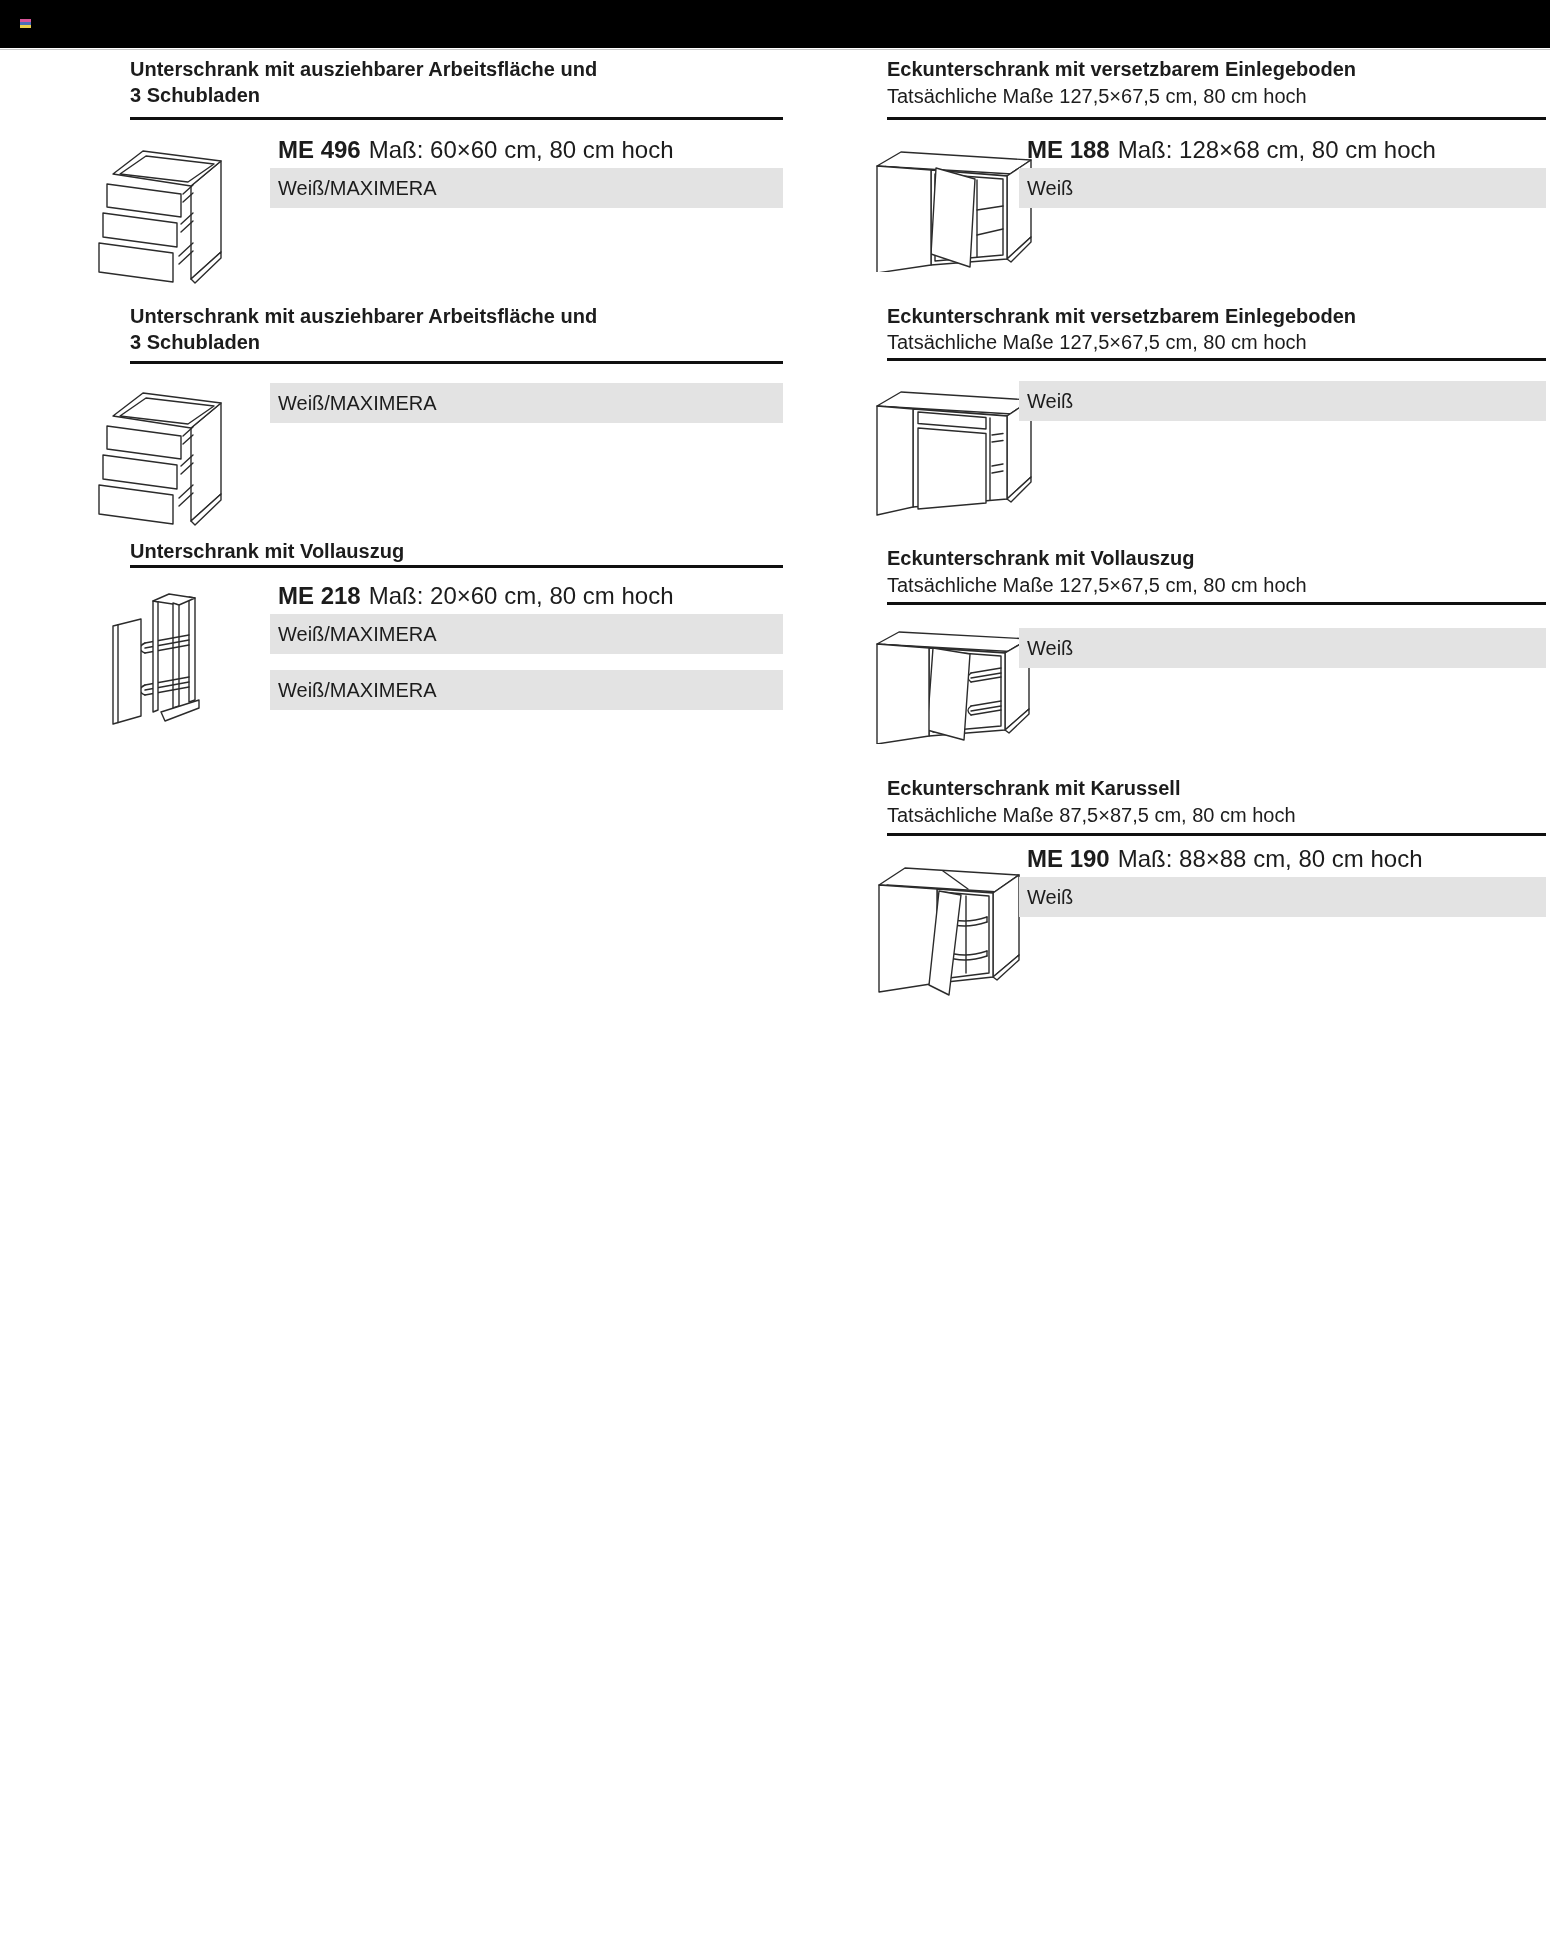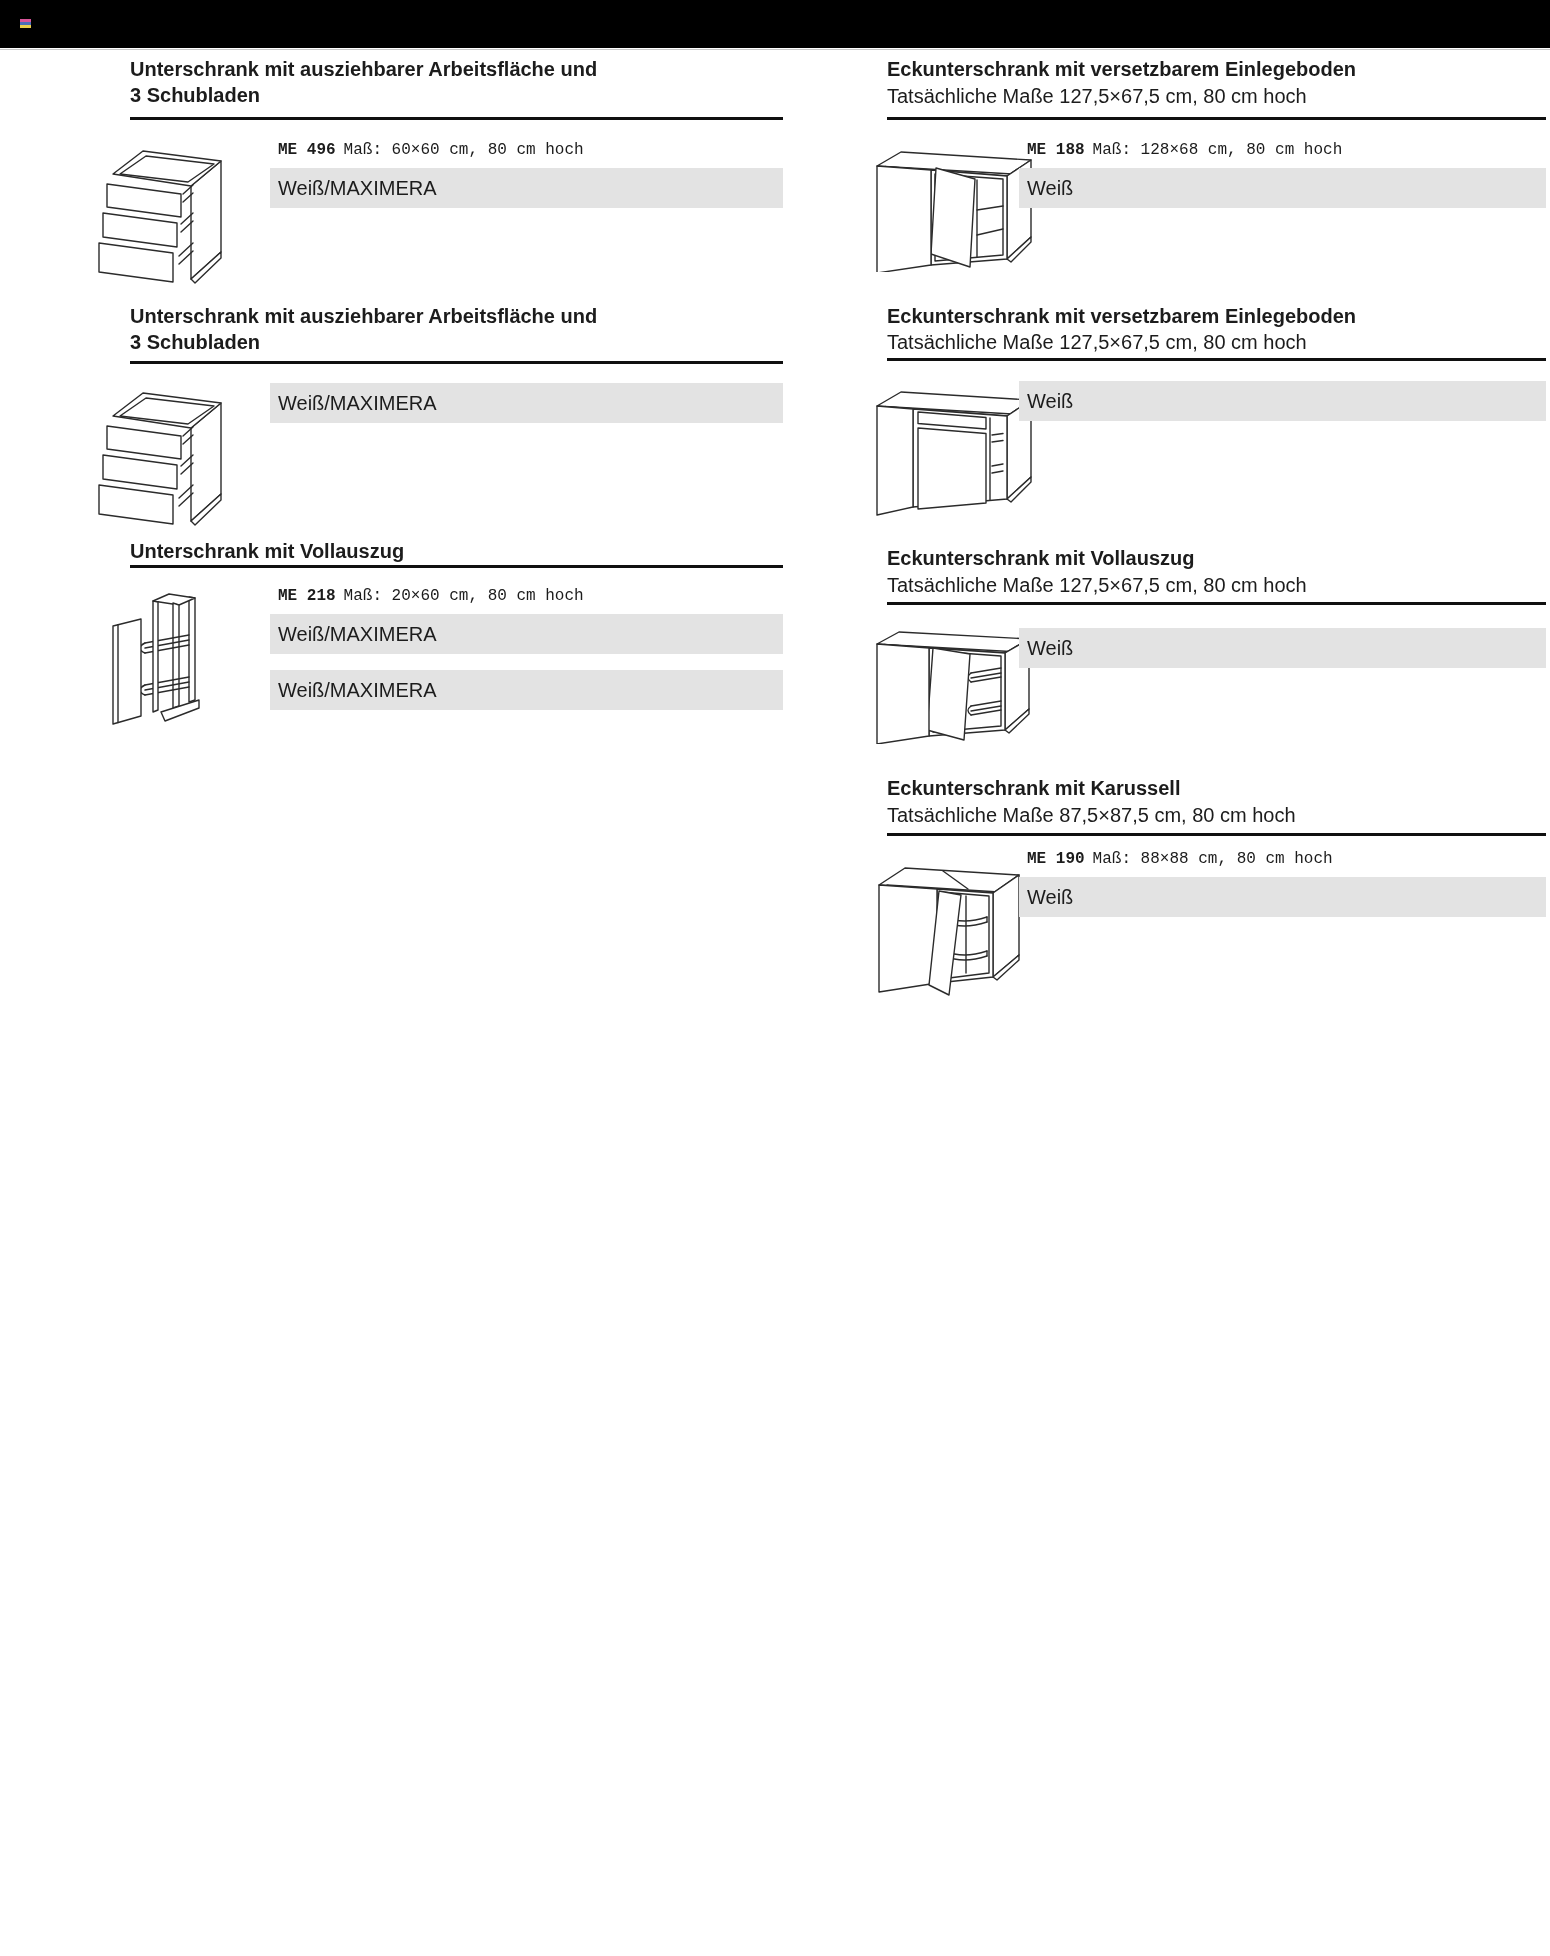--- a/index.html
+++ b/index.html
@@ -20,21 +20,21 @@
   .sec-r1 .sub{top:28px;} .sec-r2 .sub{top:27px;} .sec-r3 .sub{top:28px;} .sec-r4 .sub{top:28px;}
   .rule{position:absolute;left:0;right:0;height:3px;background:#101010;}
   .sec-l1 .rule{top:61px;} .sec-l2 .rule{top:58px;} .sec-l3 .rule{top:27px;}
   .sec-r1 .rule{top:61px;} .sec-r2 .rule{top:55px;} .sec-r3 .rule{top:57px;} .sec-r4 .rule{top:58px;}
   .products{position:absolute;right:0;}
   .col-l .products{left:140px;}
   .col-r .products{left:132px;}
   .sec-l1 .products{top:81px;} .sec-l2 .products{top:75px;} .sec-l3 .products{top:45px;}
   .sec-r1 .products{top:81px;} .sec-r2 .products{top:73px;} .sec-r3 .products{top:78px;} .sec-r4 .products{top:71px;}
   .product + .product{margin-top:16px;}
-  .pline{font-size:16px;line-height:26px;padding-left:8px;white-space:nowrap;font-family:Liberation Mono, monospace;}
+  .pline{font-size:24px;line-height:26px;padding-left:8px;white-space:nowrap;}
   .pline .code{font-weight:700;margin-right:8px;}
   .finish-bar{margin-top:5px;height:40px;background:#e3e3e3;display:flex;align-items:center;
               padding-left:8px;font-size:20px;}
   .art{position:absolute;color:#2b2b2b;}
   .sec-l1 .art{left:-33px;top:84px;}
   .sec-l2 .art{left:-33px;top:79px;}
   .sec-l3 .art{left:-25px;top:50px;}
   .sec-r1 .art{left:-14px;top:84px;}
   .sec-r2 .art{left:-14px;top:75px;}
   .sec-r3 .art{left:-14px;top:77px;}

